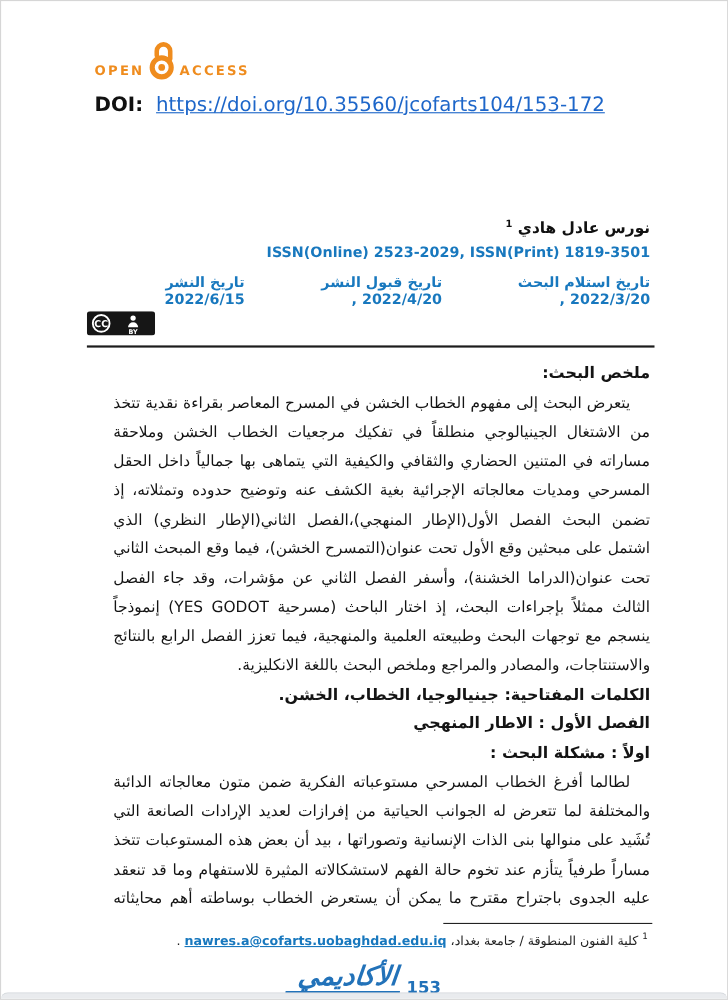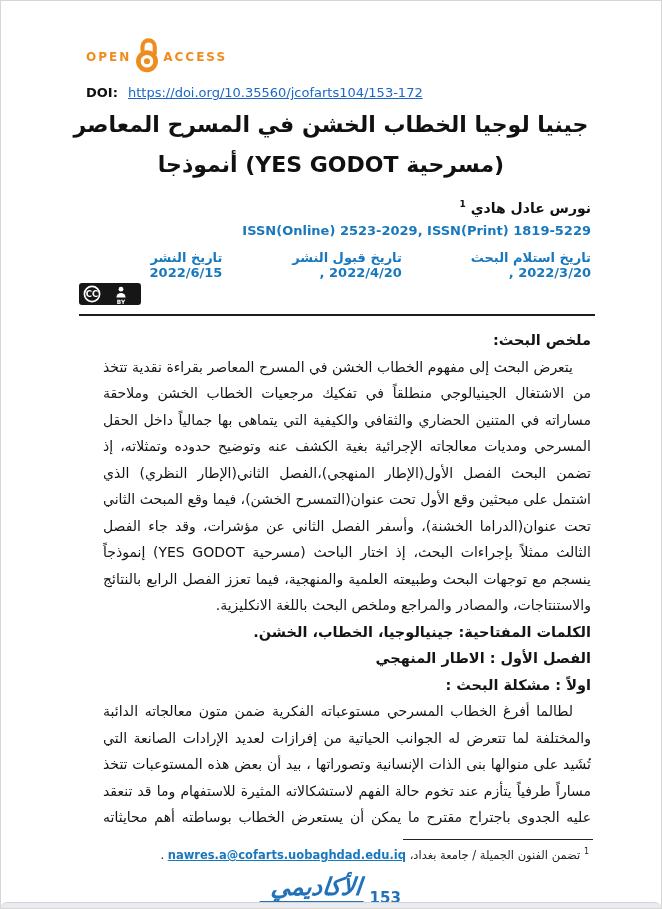--- a/index.html
+++ b/index.html
@@ -14,33 +14,33 @@
     background: #ffffff;
     border: 1px solid #d6d6d6;
     overflow: hidden;
     color: #1a1a1a;
   }
 
   
   .oa-logo {
     position: absolute;
     top: 36px; left: 85px;
-    display: flex; align-items: flex-start;
+    display: flex; align-items: center;
     color: #ef8c1e;
     font-weight: bold;
     font-size: 12px;
     letter-spacing: 2px;
   }
   .oa-logo .oa-word { line-height: 1; margin-top: 14px; }
   .oa-lock { margin: 0 2px; }
 
   .doi-line {
     position: absolute;
     top: 84px; left: 85px;
-    font-size: 13px;
+    font-size: 18px;
   }
   .doi-line .doi-label { font-weight: bold; color: #111; margin-right: 6px; }
   .doi-line a { color: #1d66c9; text-decoration: underline; }
 
   
   .title-block {
     position: absolute;
     top: 104px; left: 0; right: 0;
     text-align: center;
     direction: rtl;
@@ -165,32 +165,28 @@
       </svg>
     </span>
     <span class="oa-word">ACCESS</span>
   </div>
 
   <div class="doi-line">
     <span class="doi-label">DOI:</span>
     <a href="#" title="https://doi.org/10.35560/jcofarts104/153-172">https://doi.org/10.35560/jcofarts104/153-172</a>
   </div>
 
-  <div class="title-block" lang="ar">
-    <div class="title-line">جينيا لوجيا الخطاب الخشن في المسرح المعاصر</div>
-    <div class="title-line">(مسرحية YES GODOT) أنموذجا</div>
-  </div>
 
   <div class="author-line" lang="ar">
     <span>نورس عادل هادي</span>
     <sup>1</sup>
   </div>
 
   <div class="journal-line">
-    <span class="issn">ISSN(Online) 2523-2029, ISSN(Print) 1819-5229</span>
+    <span class="issn">ISSN(Online) 2523-2029, ISSN(Print) 1819-3501</span>
   </div>
 
   <div class="dates-line" lang="ar">
     <span>تاريخ استلام البحث 2022/3/20 ,</span>
     <span>تاريخ قبول النشر 2022/4/20 ,</span>
     <span>تاريخ النشر 2022/6/15</span>
   </div>
 
   <div class="license-bar">
     <span>
@@ -210,21 +206,21 @@
     <p class="para">يتعرض البحث إلى مفهوم الخطاب الخشن في المسرح المعاصر بقراءة نقدية تتخذ من الاشتغال الجينيالوجي منطلقاً في تفكيك مرجعيات الخطاب الخشن وملاحقة مساراته في المتنين الحضاري والثقافي والكيفية التي يتماهى بها جمالياً داخل الحقل المسرحي ومديات معالجاته الإجرائية بغية الكشف عنه وتوضيح حدوده وتمثلاته، إذ تضمن البحث الفصل الأول(الإطار المنهجي)،الفصل الثاني(الإطار النظري) الذي اشتمل على مبحثين وقع الأول تحت عنوان(التمسرح الخشن)، فيما وقع المبحث الثاني تحت عنوان(الدراما الخشنة)، وأسفر الفصل الثاني عن مؤشرات، وقد جاء الفصل الثالث ممثلاً بإجراءات البحث، إذ اختار الباحث (مسرحية YES GODOT) إنموذجاً ينسجم مع توجهات البحث وطبيعته العلمية والمنهجية، فيما تعزز الفصل الرابع بالنتائج والاستنتاجات، والمصادر والمراجع وملخص البحث باللغة الانكليزية.</p>
     <div class="kw-line">الكلمات المفتاحية: جينيالوجيا، الخطاب، الخشن.</div>
     <div class="chapter-line">الفصل الأول : الاطار المنهجي</div>
     <div class="first-line">اولاً : مشكلة البحث :</div>
     <p class="para">لطالما أفرغ الخطاب المسرحي مستوعباته الفكرية ضمن متون معالجاته الدائبة والمختلفة لما تتعرض له الجوانب الحياتية من إفرازات لعديد الإرادات الصانعة التي تُشَيد على منوالها بنى الذات الإنسانية وتصوراتها ، بيد أن بعض هذه المستوعبات تتخذ مساراً طرفياً يتأزم عند تخوم حالة الفهم لاستشكالاته المثيرة للاستفهام وما قد تنعقد عليه الجدوى باجتراح مقترح ما يمكن أن يستعرض الخطاب بوساطته أهم محايثاته الجمالية الممكنة الحدوث، وفيما قد تنطلي لعبة التماهي والاضطراب والتشظي للمعنى الدقيق الذي دائماً ما يحاول الانفلات عبر المرونة التي تبديها المفاهيم حين يجسدها الخطاب المسرحي إجرائياً بوساطة الجسد وتعبيراته و التشكيلات السينوغرافية الأخرى أو اللغة المنطوقة يحدث أن</p>
   </div>
 
   <div class="footnote-rule"></div>
   <div class="footnote" lang="ar">
     <sup>1</sup>
-    <span>تضمن الفنون الجميلة / جامعة بغداد،</span>
+    <span>كلية الفنون المنطوقة / جامعة بغداد،</span>
     <a href="#">nawres.a@cofarts.uobaghdad.edu.iq</a>
     <span>.</span>
   </div>
 
   <div class="footer-logo">
     <span class="logo-calligraphy" lang="ar">الأكاديمي</span>
     <span class="page-number">153</span>
   </div>
 
   <div class="bottom-edge"></div>

